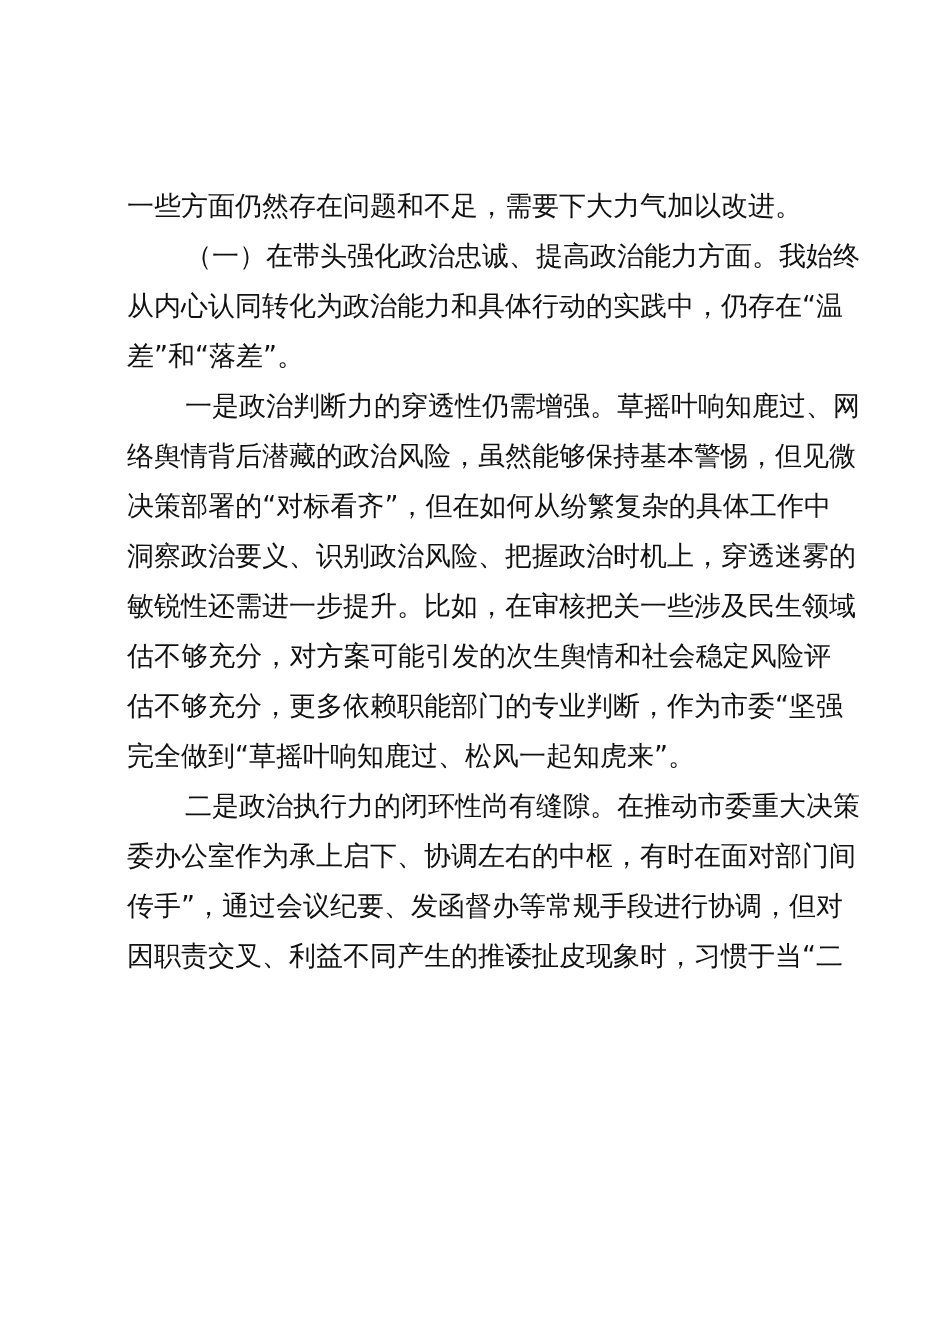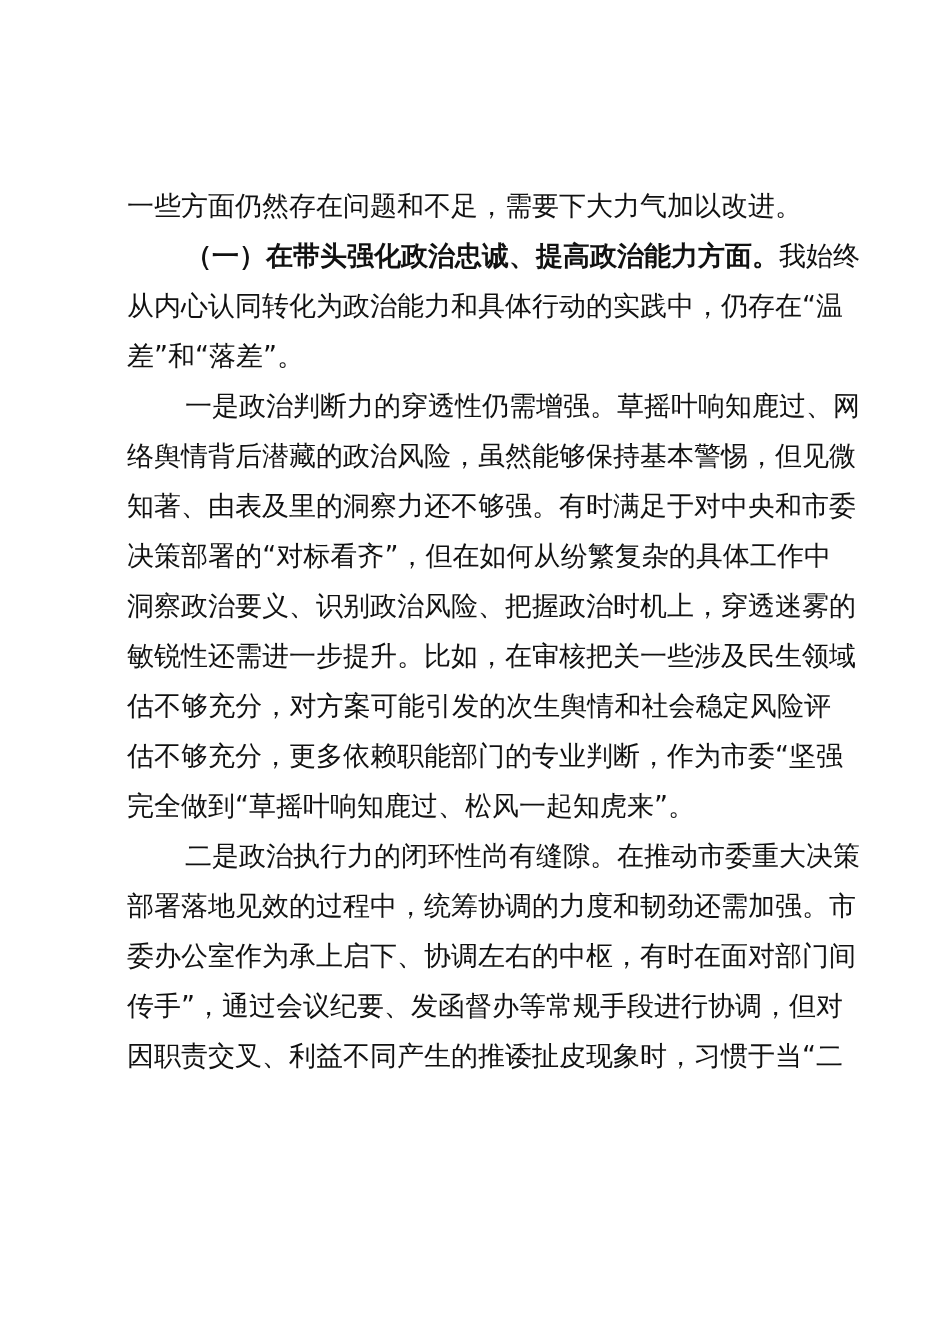--- a/index.html
+++ b/index.html
@@ -30,43 +30,41 @@
     text-align-last: justify;
     letter-spacing: 0px;
   }
   .line.last {
     text-align-last: left;
   }
   .indent {
     padding-left: 58px;
   }
   .bold {
-    font-weight: bold;
+    font-weight: normal;
   }
 </style>
 </head>
 <body>
 
 <div class="page">
 
   <div class="line last">一些方面仍然存在问题和不足，需要下大力气加以改进。</div>
 
   <div class="line indent"><span class="bold">（一）在带头强化政治忠诚、提高政治能力方面。</span><span>我始终</span></div>
   <div class="line">从内心认同转化为政治能力和具体行动的实践中，仍存在“温</div>
   <div class="line last">差”和“落差”。</div>
 
   <div class="line indent">一是政治判断力的穿透性仍需增强。草摇叶响知鹿过、网</div>
   <div class="line">络舆情背后潜藏的政治风险，虽然能够保持基本警惕，但见微</div>
-  <div class="line">知著、由表及里的洞察力还不够强。有时满足于对中央和市委</div>
   <div class="line">决策部署的“对标看齐”，但在如何从纷繁复杂的具体工作中</div>
   <div class="line">洞察政治要义、识别政治风险、把握政治时机上，穿透迷雾的</div>
   <div class="line">敏锐性还需进一步提升。比如，在审核把关一些涉及民生领域</div>
   <div class="line">估不够充分，对方案可能引发的次生舆情和社会稳定风险评</div>
   <div class="line">估不够充分，更多依赖职能部门的专业判断，作为市委“坚强</div>
   <div class="line last">完全做到“草摇叶响知鹿过、松风一起知虎来”。</div>
 
   <div class="line indent">二是政治执行力的闭环性尚有缝隙。在推动市委重大决策</div>
-  <div class="line">部署落地见效的过程中，统筹协调的力度和韧劲还需加强。市</div>
   <div class="line">委办公室作为承上启下、协调左右的中枢，有时在面对部门间</div>
   <div class="line">传手”，通过会议纪要、发函督办等常规手段进行协调，但对</div>
   <div class="line">因职责交叉、利益不同产生的推诿扯皮现象时，习惯于当“二</div>
 
 </div>
 
 </body></html>

